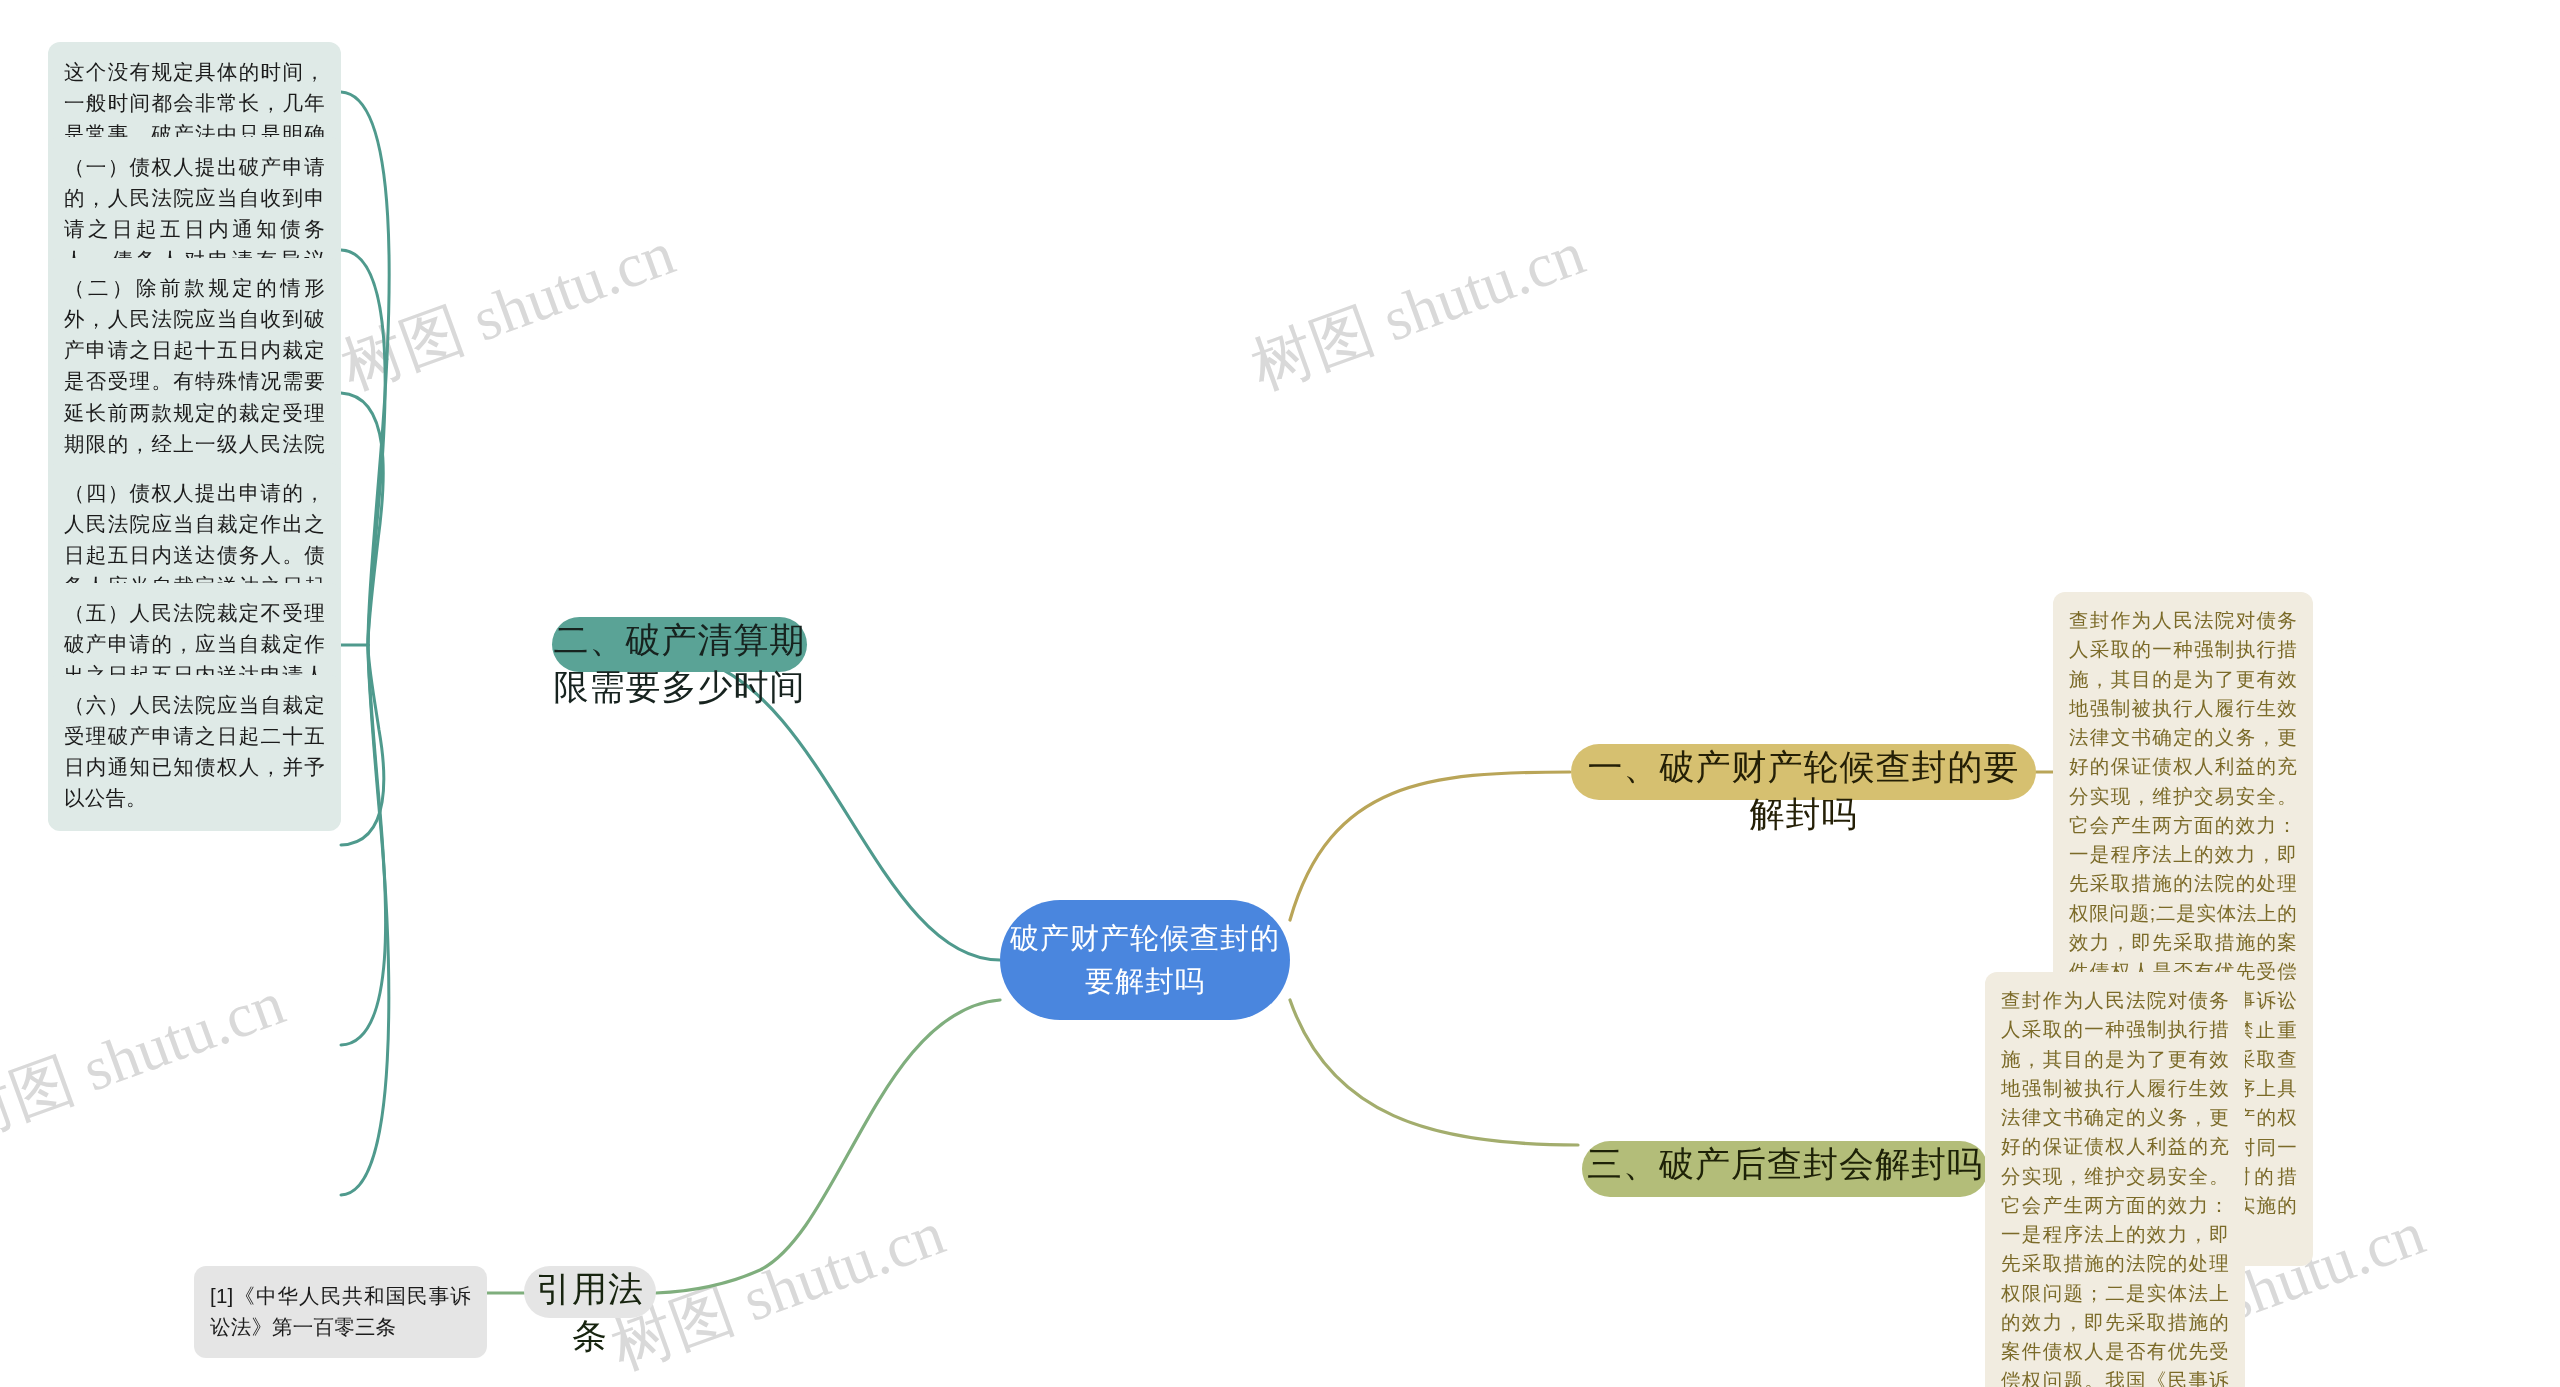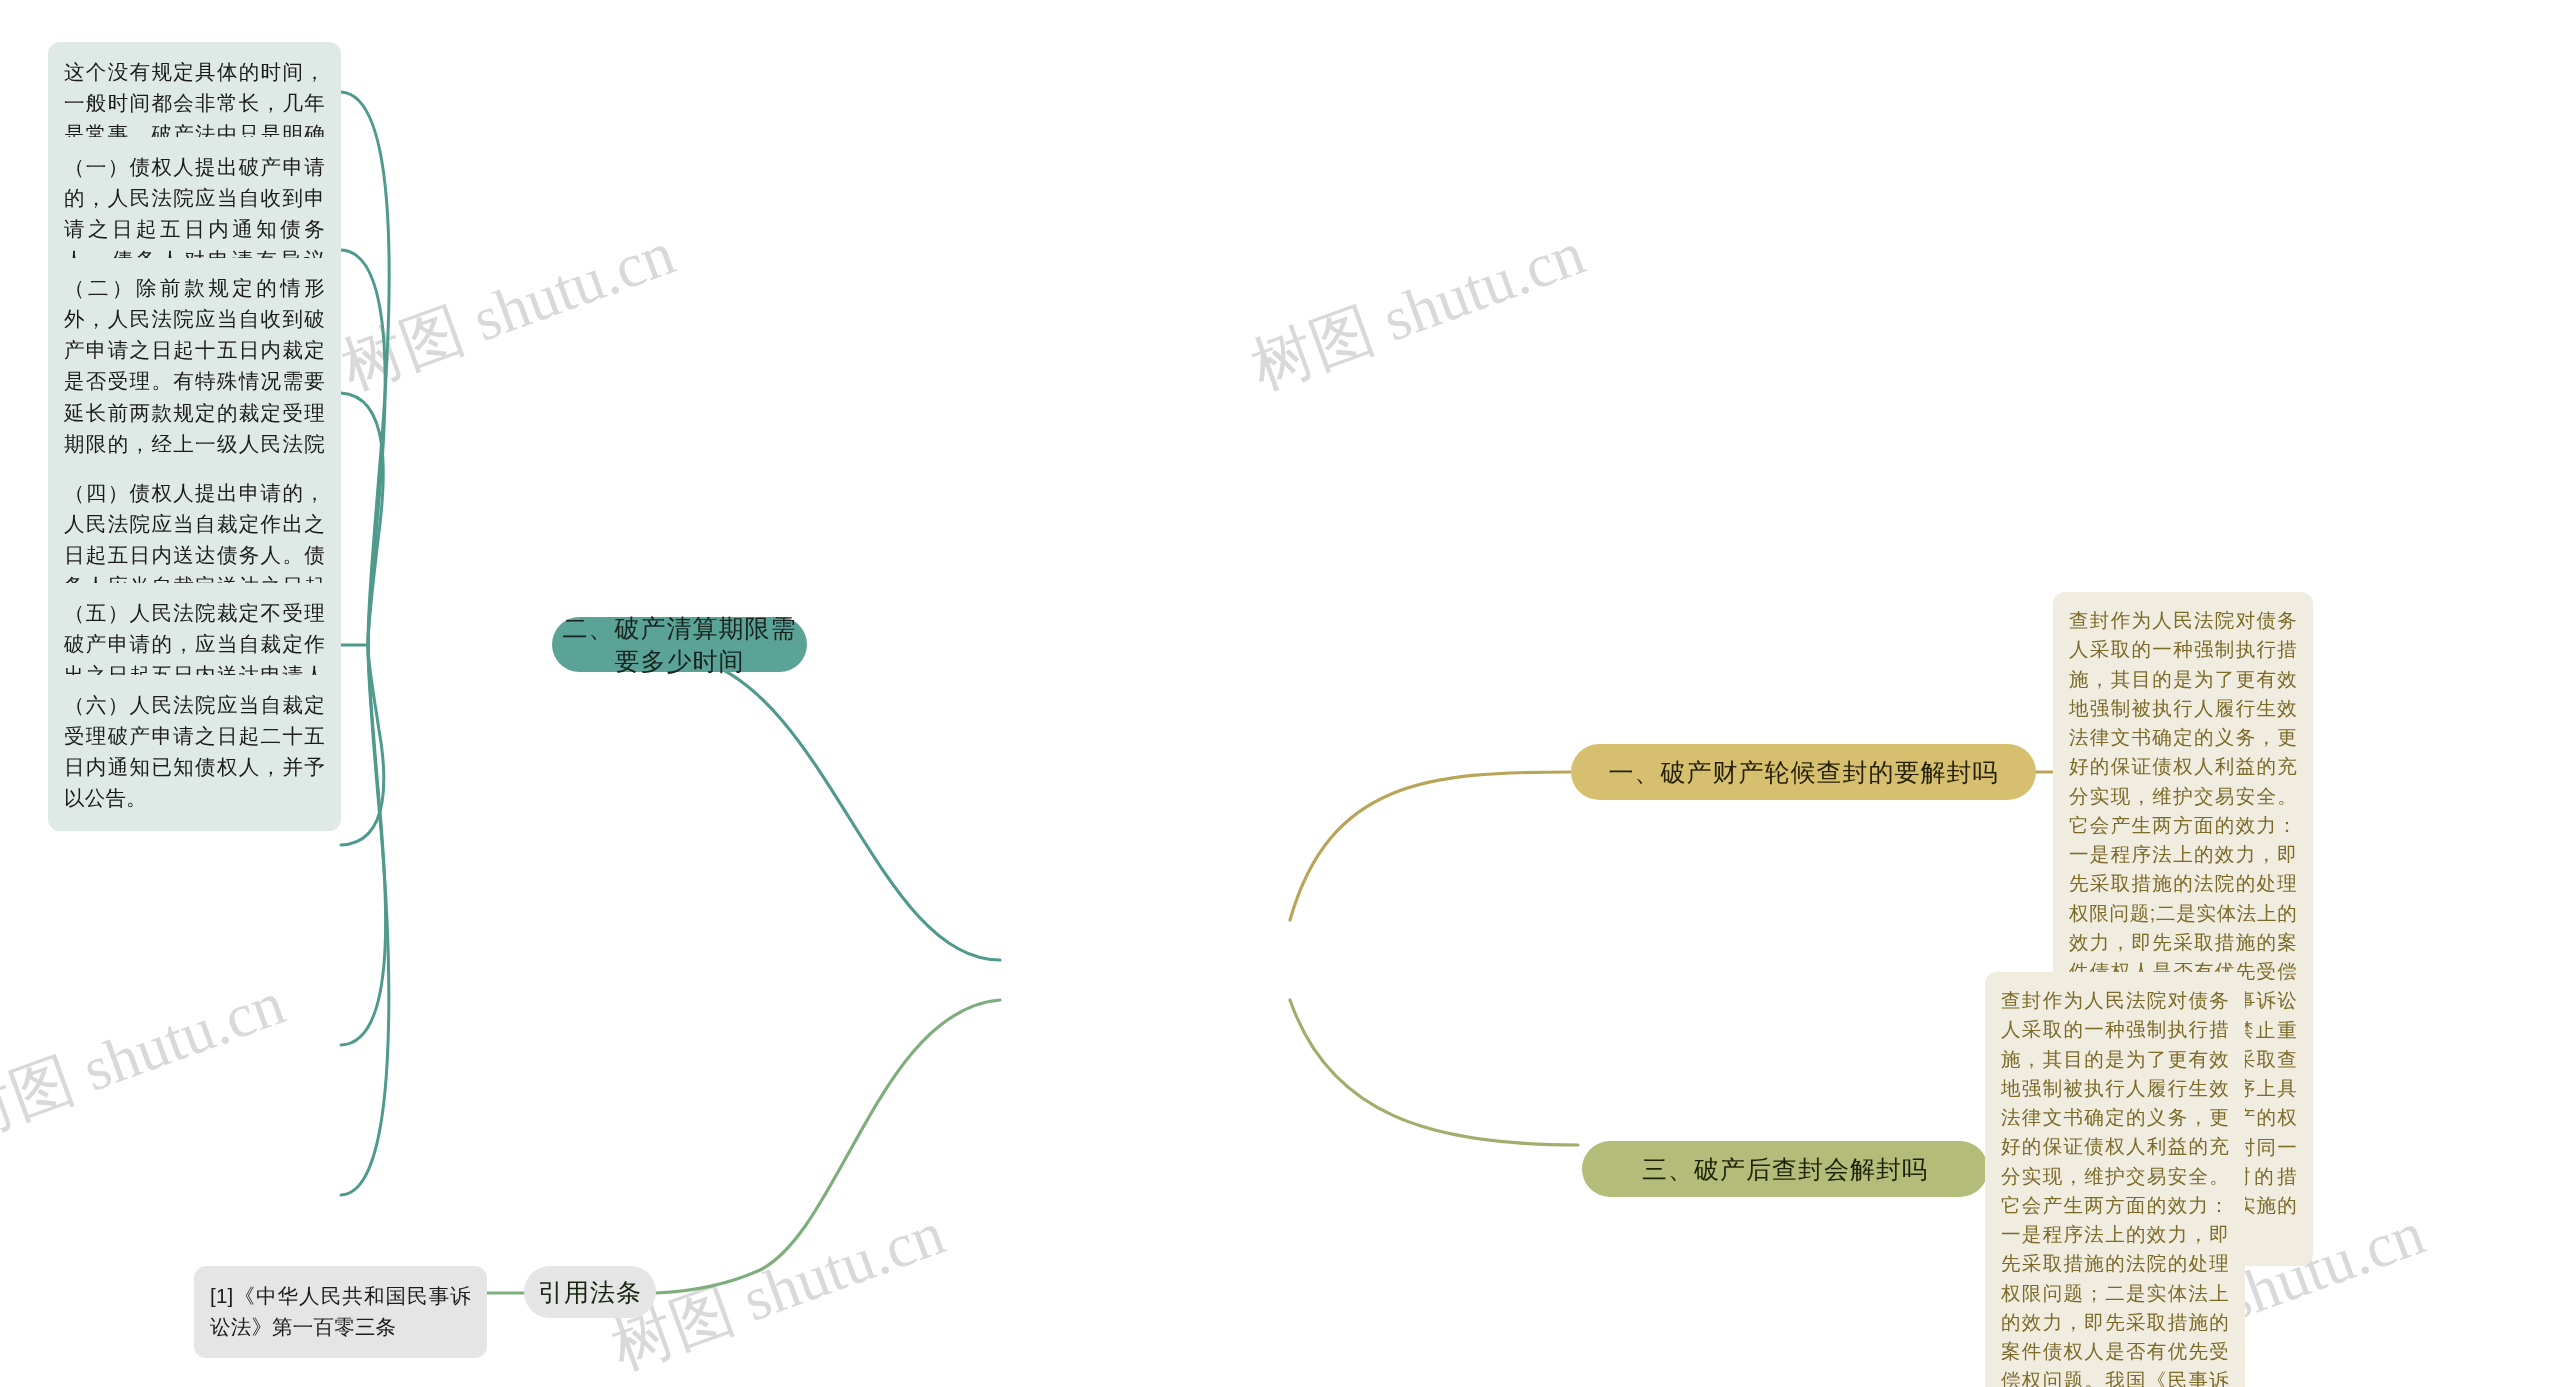--- a/index.html
+++ b/index.html
@@ -39,23 +39,23 @@
     line-height:1.52;
     letter-spacing:0.2px;
     text-align:justify;
   }
   .leaf-teal{background:#dfeae7;color:#1b1b1b;}
   .leaf-green{background:#e5e5e5;color:#1b1b1b;}
   .leaf-cream{background:#f1ece0;color:#7b6a28;}
 
   .pill{
     border-radius:40px;
-    display:flex;align-items:center;justify-content:center;
+    display:flex;align-items:flex-start;justify-content:center;
     text-align:center;
-    font-size:25px;
+    font-size:35px;
     letter-spacing:1px;
   }
   .pill-teal{background:#5aa396;color:#17231f;}
   .pill-gold{background:#d6c070;color:#241f06;}
   .pill-olive{background:#b3bd79;color:#1e2208;margin-top:24px;}
   .pill-lgreen{background:#e5e5e5;color:#17240f;}
 
   .root{
     background:#4a86de;color:#ffffff;
     border-radius:60px;
@@ -99,20 +99,23 @@
       <path d="M 341 1195 C 400 1193 392 960 381 830 C 372 730 368 672 368 645" stroke="#4f9a8d" stroke-width="3"></path>
 
       <path d="M 2036 772 L 2070 772" stroke="#b9a558" stroke-width="3"></path>
 
       <path d="M 1988 1145 L 2012 1145" stroke="#a3ad6d" stroke-width="3"></path>
 
       <path d="M 487 1293 L 524 1293" stroke="#7fae7d" stroke-width="3"></path>
     </g>
   </svg>
 
+  <div class="node root" style="left:1000px;top:900px;width:290px;height:120px;">
+    <span>破产财产轮候查封的要解封吗</span>
+  </div>
 
   <div class="node pill pill-teal" style="left:552px;top:617px;width:255px;height:55px;">
     <span>二、破产清算期限需要多少时间</span>
   </div>
 
   <div class="node leaf leaf-teal" style="left:48px;top:42px;width:293px;">
     <span>这个没有规定具体的时间，一般时间都会非常长，几年是常事。破产法中只是明确了法院受理破产申请的时间。</span>
   </div>
 
   <div class="node leaf leaf-teal" style="left:48px;top:137px;width:293px;">

